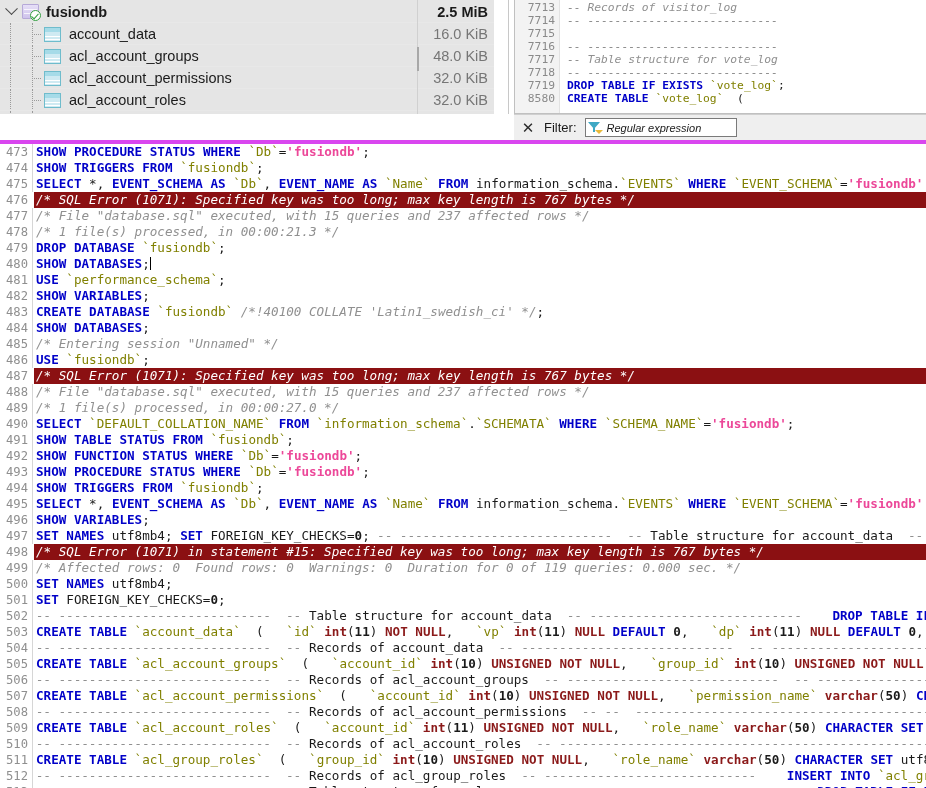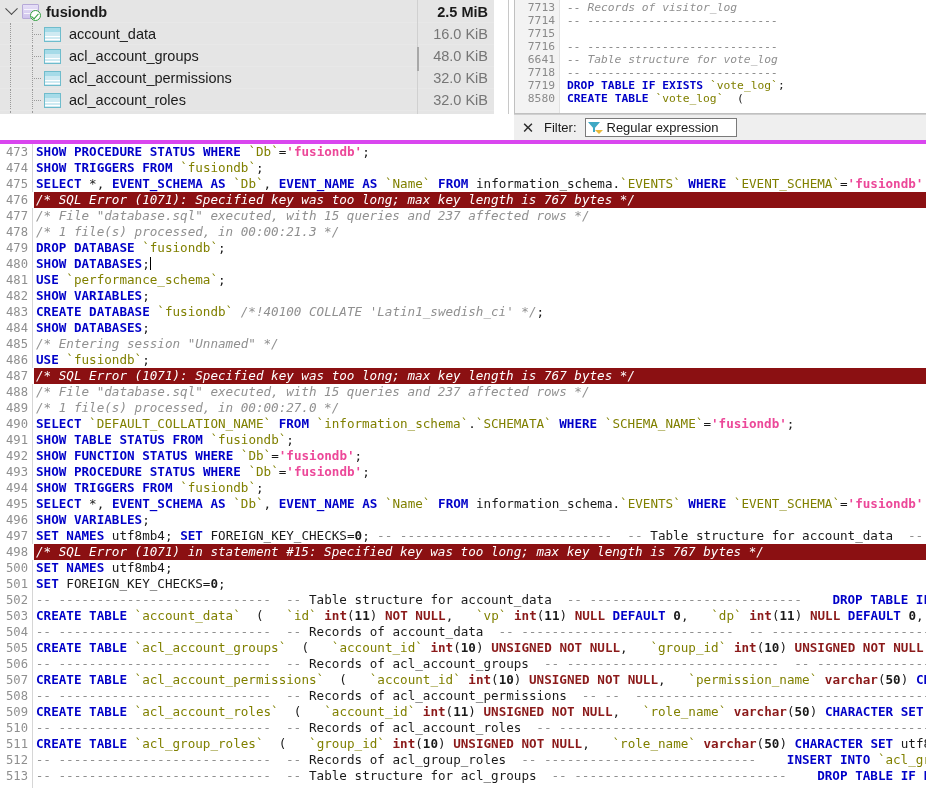--- a/index.html
+++ b/index.html
@@ -233,22 +233,23 @@
     width: 2px; height: 4px; background: #3fa8c4;
   }
   .funnel-icon .f-arrow {
     position: absolute; right: -1px; bottom: 0px;
     width: 0; height: 0;
     border-left: 4px solid transparent;
     border-right: 4px solid transparent;
     border-top: 4px solid #e8b93a;
   }
   #filter-placeholder {
-    font-size: 13px; color: #1a1a1a;
+    font-size: 11px; color: #1a1a1a;
     white-space: nowrap;
+    font-style: italic;
   }
   #filter-bar-fill {
     position: absolute; left: 0; top: 114px;
     width: 514px; height: 26px;
     background: #ffffff;
   }
 
   
   #log-area {
     position: absolute; left: 0; top: 140px;
@@ -418,21 +419,21 @@
   </div>
   <div id="tree-right-border"></div>
 
   <div id="sql-panel">
     <div id="sql-gutter"></div>
     <div id="sql-preview-lines" style="position:absolute;left:0;top:1px;">
         <div class="sql-line"><span class="lno">7713</span><span class="ltxt"><span class="cmt">-- Records of visitor_log</span></span></div>
         <div class="sql-line"><span class="lno">7714</span><span class="ltxt"><span class="cmt">-- ----------------------------</span></span></div>
         <div class="sql-line"><span class="lno">7715</span><span class="ltxt"></span></div>
         <div class="sql-line"><span class="lno">7716</span><span class="ltxt"><span class="cmt">-- ----------------------------</span></span></div>
-        <div class="sql-line"><span class="lno">6641</span><span class="ltxt"><span class="cmt">-- Table structure for vote_log</span></span></div>
+        <div class="sql-line"><span class="lno">7717</span><span class="ltxt"><span class="cmt">-- Table structure for vote_log</span></span></div>
         <div class="sql-line"><span class="lno">7718</span><span class="ltxt"><span class="cmt">-- ----------------------------</span></span></div>
         <div class="sql-line"><span class="lno">7719</span><span class="ltxt"><span class="kw">DROP</span><span class="pun"> </span><span class="kw">TABLE</span><span class="pun"> </span><span class="kw">IF</span><span class="pun"> </span><span class="kw">EXISTS</span><span class="pun"> </span><span class="id">`vote_log`</span><span class="pun">;</span></span></div>
         <div class="sql-line"><span class="lno">8580</span><span class="ltxt"><span class="kw">CREATE</span><span class="pun"> </span><span class="kw">TABLE</span><span class="pun"> </span><span class="id">`vote_log`</span><span class="pun"> </span><span class="pun"> </span><span class="pun">(</span></span></div>
       </div>
   </div>
 
   <div id="filter-bar-fill"></div>
   <div id="filter-bar">
     <div id="filter-close">✕</div>
     <div id="filter-label">Filter:</div>
@@ -469,20 +470,21 @@
       <div class="log-row"><span class="gut">489</span><span class="body"><span class="cmt">/* 1 file(s) processed, in 00:00:27.0 */</span></span></div>
       <div class="log-row"><span class="gut">490</span><span class="body"><span class="kw">SELECT</span><span class="pun"> </span><span class="id">`DEFAULT_COLLATION_NAME`</span><span class="pun"> </span><span class="kw">FROM</span><span class="pun"> </span><span class="id">`information_schema`</span><span class="pun">.</span><span class="id">`SCHEMATA`</span><span class="pun"> </span><span class="kw">WHERE</span><span class="pun"> </span><span class="id">`SCHEMA_NAME`</span><span class="pun">=</span><span class="str">'fusiondb'</span><span class="pun">;</span></span></div>
       <div class="log-row"><span class="gut">491</span><span class="body"><span class="kw">SHOW</span><span class="pun"> </span><span class="kw">TABLE</span><span class="pun"> </span><span class="kw">STATUS</span><span class="pun"> </span><span class="kw">FROM</span><span class="pun"> </span><span class="id">`fusiondb`</span><span class="pun">;</span></span></div>
       <div class="log-row"><span class="gut">492</span><span class="body"><span class="kw">SHOW</span><span class="pun"> </span><span class="kw">FUNCTION</span><span class="pun"> </span><span class="kw">STATUS</span><span class="pun"> </span><span class="kw">WHERE</span><span class="pun"> </span><span class="id">`Db`</span><span class="pun">=</span><span class="str">'fusiondb'</span><span class="pun">;</span></span></div>
       <div class="log-row"><span class="gut">493</span><span class="body"><span class="kw">SHOW</span><span class="pun"> </span><span class="kw">PROCEDURE</span><span class="pun"> </span><span class="kw">STATUS</span><span class="pun"> </span><span class="kw">WHERE</span><span class="pun"> </span><span class="id">`Db`</span><span class="pun">=</span><span class="str">'fusiondb'</span><span class="pun">;</span></span></div>
       <div class="log-row"><span class="gut">494</span><span class="body"><span class="kw">SHOW</span><span class="pun"> </span><span class="kw">TRIGGERS</span><span class="pun"> </span><span class="kw">FROM</span><span class="pun"> </span><span class="id">`fusiondb`</span><span class="pun">;</span></span></div>
       <div class="log-row"><span class="gut">495</span><span class="body"><span class="kw">SELECT</span><span class="pun"> </span><span class="pun">*</span><span class="pun">,</span><span class="pun"> </span><span class="kw">EVENT_SCHEMA</span><span class="pun"> </span><span class="kw">AS</span><span class="pun"> </span><span class="id">`Db`</span><span class="pun">,</span><span class="pun"> </span><span class="kw">EVENT_NAME</span><span class="pun"> </span><span class="kw">AS</span><span class="pun"> </span><span class="id">`Name`</span><span class="pun"> </span><span class="kw">FROM</span><span class="pun"> </span><span class="plain">information_schema</span><span class="pun">.</span><span class="id">`EVENTS`</span><span class="pun"> </span><span class="kw">WHERE</span><span class="pun"> </span><span class="id">`EVENT_SCHEMA`</span><span class="pun">=</span><span class="str">'fusiondb'</span><span class="pun">;</span></span></div>
       <div class="log-row"><span class="gut">496</span><span class="body"><span class="kw">SHOW</span><span class="pun"> </span><span class="kw">VARIABLES</span><span class="pun">;</span></span></div>
       <div class="log-row"><span class="gut">497</span><span class="body"><span class="kw">SET</span><span class="pun"> </span><span class="kw">NAMES</span><span class="pun"> </span><span class="plain">utf8mb4</span><span class="pun">;</span><span class="pun"> </span><span class="kw">SET</span><span class="pun"> </span><span class="plain">FOREIGN_KEY_CHECKS</span><span class="pun">=</span><span class="num">0</span><span class="pun">;</span><span class="pun"> </span><span class="cmt">--</span><span class="pun"> </span><span class="cmt">----------------------------</span><span class="pun"> </span><span class="pun"> </span><span class="cmt">--</span><span class="pun"> </span><span class="plain">Table</span><span class="pun"> </span><span class="plain">structure</span><span class="pun"> </span><span class="plain">for</span><span class="pun"> </span><span class="plain">account_data</span><span class="pun"> </span><span class="pun"> </span><span class="cmt">--</span><span class="pun"> </span></span></div>
       <div class="log-row err"><span class="gut">498</span><span class="body">/* SQL Error (1071) in statement #15: Specified key was too long; max key length is 767 bytes */</span></div>
+      <div class="log-row"><span class="gut">499</span><span class="body"><span class="cmt">/* Affected rows: 0  Found rows: 0  Warnings: 0  Duration for 0 of 119 queries: 0.000 sec. */</span></span></div>
       <div class="log-row"><span class="gut">500</span><span class="body"><span class="kw">SET</span><span class="pun"> </span><span class="kw">NAMES</span><span class="pun"> </span><span class="plain">utf8mb4</span><span class="pun">;</span></span></div>
       <div class="log-row"><span class="gut">501</span><span class="body"><span class="kw">SET</span><span class="pun"> </span><span class="plain">FOREIGN_KEY_CHECKS</span><span class="pun">=</span><span class="num">0</span><span class="pun">;</span></span></div>
       <div class="log-row"><span class="gut">502</span><span class="body"><span class="cmt">--</span><span class="pun"> </span><span class="cmt">----------------------------</span><span class="pun"> </span><span class="pun"> </span><span class="cmt">--</span><span class="pun"> </span><span class="plain">Table</span><span class="pun"> </span><span class="plain">structure</span><span class="pun"> </span><span class="plain">for</span><span class="pun"> </span><span class="plain">account_data</span><span class="pun"> </span><span class="pun"> </span><span class="cmt">--</span><span class="pun"> </span><span class="cmt">----------------------------</span><span class="pun"> </span><span class="pun"> </span><span class="pun"> </span><span class="pun"> </span><span class="kw">DROP</span><span class="pun"> </span><span class="kw">TABLE</span><span class="pun"> </span><span class="kw">IF</span></span></div>
       <div class="log-row"><span class="gut">503</span><span class="body"><span class="kw">CREATE</span><span class="pun"> </span><span class="kw">TABLE</span><span class="pun"> </span><span class="id">`account_data`</span><span class="pun"> </span><span class="pun"> </span><span class="pun">(</span><span class="pun"> </span><span class="pun"> </span><span class="pun"> </span><span class="id">`id`</span><span class="pun"> </span><span class="kwr">int</span><span class="pun">(</span><span class="num">11</span><span class="pun">)</span><span class="pun"> </span><span class="kwr">NOT</span><span class="pun"> </span><span class="kwr">NULL</span><span class="pun">,</span><span class="pun"> </span><span class="pun"> </span><span class="pun"> </span><span class="id">`vp`</span><span class="pun"> </span><span class="kwr">int</span><span class="pun">(</span><span class="num">11</span><span class="pun">)</span><span class="pun"> </span><span class="kwr">NULL</span><span class="pun"> </span><span class="kw">DEFAULT</span><span class="pun"> </span><span class="num">0</span><span class="pun">,</span><span class="pun"> </span><span class="pun"> </span><span class="pun"> </span><span class="id">`dp`</span><span class="pun"> </span><span class="kwr">int</span><span class="pun">(</span><span class="num">11</span><span class="pun">)</span><span class="pun"> </span><span class="kwr">NULL</span><span class="pun"> </span><span class="kw">DEFAULT</span><span class="pun"> </span><span class="num">0</span><span class="pun">,</span><span class="pun"> </span></span></div>
       <div class="log-row"><span class="gut">504</span><span class="body"><span class="cmt">--</span><span class="pun"> </span><span class="cmt">----------------------------</span><span class="pun"> </span><span class="pun"> </span><span class="cmt">--</span><span class="pun"> </span><span class="plain">Records</span><span class="pun"> </span><span class="plain">of</span><span class="pun"> </span><span class="plain">account_data</span><span class="pun"> </span><span class="pun"> </span><span class="cmt">--</span><span class="pun"> </span><span class="cmt">----------------------------</span><span class="pun"> </span><span class="pun"> </span><span class="cmt">--</span><span class="pun"> </span><span class="cmt">----------------------------</span></span></div>
       <div class="log-row"><span class="gut">505</span><span class="body"><span class="kw">CREATE</span><span class="pun"> </span><span class="kw">TABLE</span><span class="pun"> </span><span class="id">`acl_account_groups`</span><span class="pun"> </span><span class="pun"> </span><span class="pun">(</span><span class="pun"> </span><span class="pun"> </span><span class="pun"> </span><span class="id">`account_id`</span><span class="pun"> </span><span class="kwr">int</span><span class="pun">(</span><span class="num">10</span><span class="pun">)</span><span class="pun"> </span><span class="kwr">UNSIGNED</span><span class="pun"> </span><span class="kwr">NOT</span><span class="pun"> </span><span class="kwr">NULL</span><span class="pun">,</span><span class="pun"> </span><span class="pun"> </span><span class="pun"> </span><span class="id">`group_id`</span><span class="pun"> </span><span class="kwr">int</span><span class="pun">(</span><span class="num">10</span><span class="pun">)</span><span class="pun"> </span><span class="kwr">UNSIGNED</span><span class="pun"> </span><span class="kwr">NOT</span><span class="pun"> </span><span class="kwr">NULL</span><span class="pun">,</span></span></div>
       <div class="log-row"><span class="gut">506</span><span class="body"><span class="cmt">--</span><span class="pun"> </span><span class="cmt">----------------------------</span><span class="pun"> </span><span class="pun"> </span><span class="cmt">--</span><span class="pun"> </span><span class="plain">Records</span><span class="pun"> </span><span class="plain">of</span><span class="pun"> </span><span class="plain">acl_account_groups</span><span class="pun"> </span><span class="pun"> </span><span class="cmt">--</span><span class="pun"> </span><span class="cmt">----------------------------</span><span class="pun"> </span><span class="pun"> </span><span class="cmt">--</span><span class="pun"> </span><span class="cmt">---------------------</span></span></div>
       <div class="log-row"><span class="gut">507</span><span class="body"><span class="kw">CREATE</span><span class="pun"> </span><span class="kw">TABLE</span><span class="pun"> </span><span class="id">`acl_account_permissions`</span><span class="pun"> </span><span class="pun"> </span><span class="pun">(</span><span class="pun"> </span><span class="pun"> </span><span class="pun"> </span><span class="id">`account_id`</span><span class="pun"> </span><span class="kwr">int</span><span class="pun">(</span><span class="num">10</span><span class="pun">)</span><span class="pun"> </span><span class="kwr">UNSIGNED</span><span class="pun"> </span><span class="kwr">NOT</span><span class="pun"> </span><span class="kwr">NULL</span><span class="pun">,</span><span class="pun"> </span><span class="pun"> </span><span class="pun"> </span><span class="id">`permission_name`</span><span class="pun"> </span><span class="kwr">varchar</span><span class="pun">(</span><span class="num">50</span><span class="pun">)</span><span class="pun"> </span><span class="kw">CHARACTER</span></span></div>
       <div class="log-row"><span class="gut">508</span><span class="body"><span class="cmt">--</span><span class="pun"> </span><span class="cmt">----------------------------</span><span class="pun"> </span><span class="pun"> </span><span class="cmt">--</span><span class="pun"> </span><span class="plain">Records</span><span class="pun"> </span><span class="plain">of</span><span class="pun"> </span><span class="plain">acl_account_permissions</span><span class="pun"> </span><span class="pun"> </span><span class="cmt">--</span><span class="pun"> </span><span class="cmt">--</span><span class="pun"> </span><span class="pun"> </span><span class="cmt">---------------------------------------------</span></span></div>
       <div class="log-row"><span class="gut">509</span><span class="body"><span class="kw">CREATE</span><span class="pun"> </span><span class="kw">TABLE</span><span class="pun"> </span><span class="id">`acl_account_roles`</span><span class="pun"> </span><span class="pun"> </span><span class="pun">(</span><span class="pun"> </span><span class="pun"> </span><span class="pun"> </span><span class="id">`account_id`</span><span class="pun"> </span><span class="kwr">int</span><span class="pun">(</span><span class="num">11</span><span class="pun">)</span><span class="pun"> </span><span class="kwr">UNSIGNED</span><span class="pun"> </span><span class="kwr">NOT</span><span class="pun"> </span><span class="kwr">NULL</span><span class="pun">,</span><span class="pun"> </span><span class="pun"> </span><span class="pun"> </span><span class="id">`role_name`</span><span class="pun"> </span><span class="kwr">varchar</span><span class="pun">(</span><span class="num">50</span><span class="pun">)</span><span class="pun"> </span><span class="kw">CHARACTER</span><span class="pun"> </span><span class="kw">SET</span><span class="pun"> </span></span></div>

